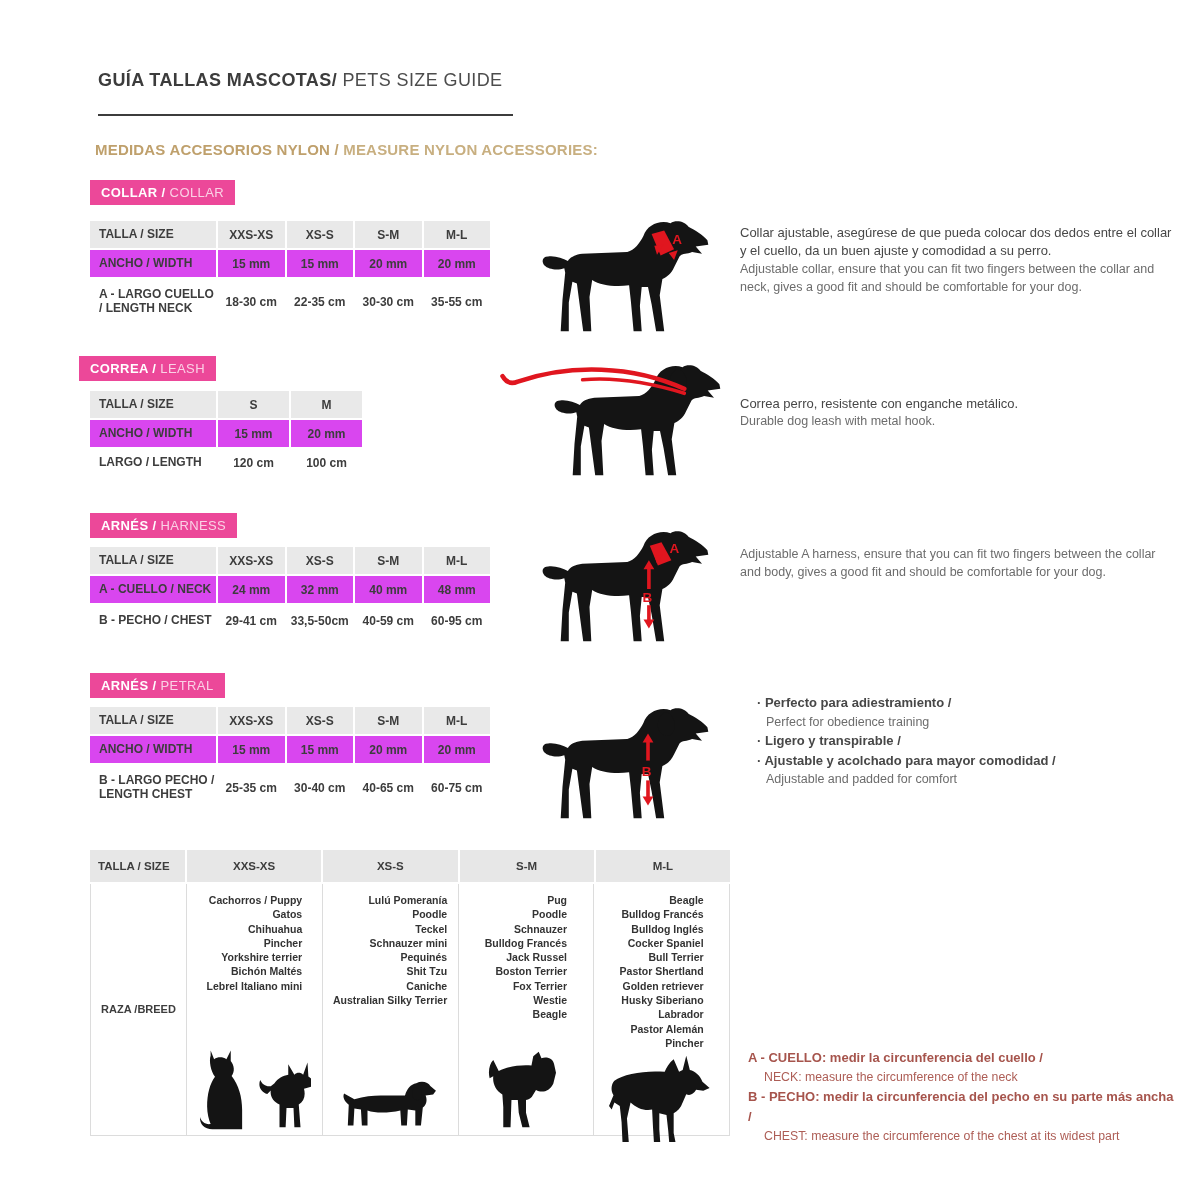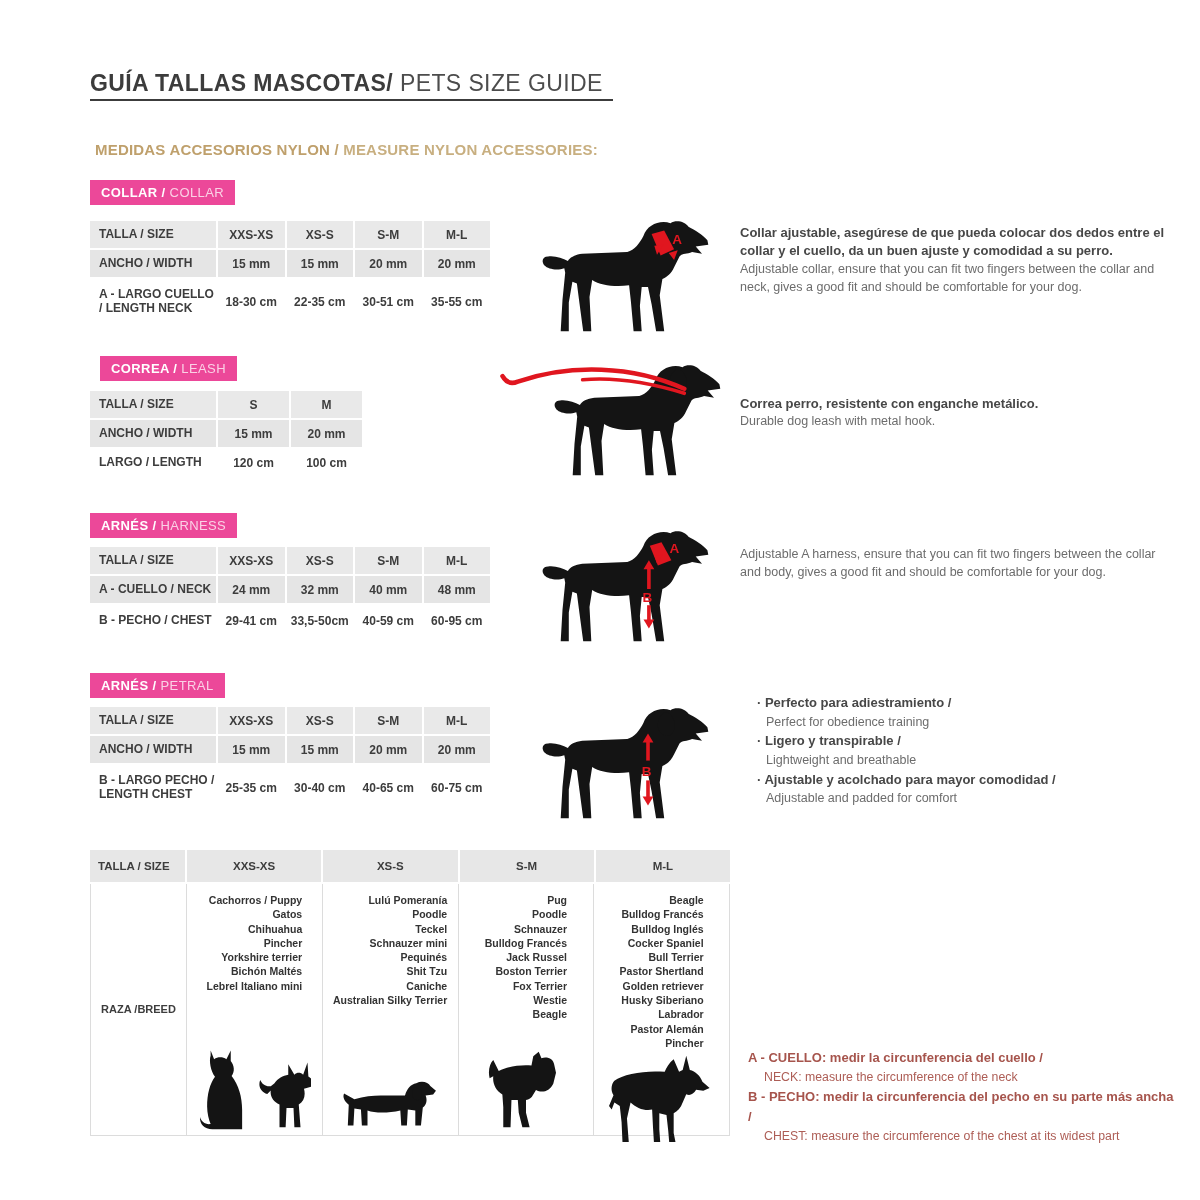--- a/index.html
+++ b/index.html
@@ -2,48 +2,48 @@
 <html><head>
 <meta charset="utf-8">
 <style>
   *{box-sizing:border-box}
   html,body{margin:0;padding:0}
   body{width:1200px;height:1200px;position:relative;background:#ffffff;
        font-family:"Liberation Sans",sans-serif;color:#3d3d3d;overflow:hidden}
   .abs{position:absolute}
 
   
-  .title{left:90px;top:70px;font-size:23px;font-weight:bold;color:#3c3c3c;
-         letter-spacing:.4px;border-bottom:2px solid #3c3c3c;padding:0 10px 2px 0}
+  .title{left:98px;top:70px;font-size:18px;font-weight:bold;color:#3c3c3c;
+         letter-spacing:.4px;border-bottom:2px solid #3c3c3c;padding:0 10px 23px 0}
   .title .en{font-weight:normal;color:#4c4c4c}
   .subtitle{left:95px;top:141px;font-size:15px;font-weight:bold;color:#bfa06c;letter-spacing:.2px}
   .subtitle .en{font-weight:bold;color:#c8af80}
 
   
   .tag{background:#ec4899;color:#fff;font-weight:bold;font-size:13px;
        padding:5px 11px;letter-spacing:.4px;display:inline-block}
   .tag .en{font-weight:normal;color:rgba(255,255,255,.75)}
 
   
   .acc-table{left:90px;display:flex;flex-direction:column;gap:2px}
   .w400{width:400px}.w272{width:272px}
   .trow{display:flex;gap:2px}
   .r27{height:27px}.r32{height:32px}.r45{height:45px}
   .tlabel{width:126px;display:flex;align-items:center;padding-left:9px;
           font-weight:bold;font-size:12px;line-height:1.15}
   .tvals{flex:1;display:flex;gap:2px}
   .tvals>div{flex:1;display:flex;align-items:center;justify-content:center;
              font-weight:bold;font-size:12px}
   .head .tlabel,.head .tvals>div{background:#e9e9e9}
-  .mid .tlabel,.mid .tvals>div{background:#e5e5e5}
+  .mid .tlabel,.mid .tvals>div{background:#d946ef}
   .plain .tlabel,.plain .tvals>div{background:#ffffff}
 
   
   .desc{left:740px;width:437px;font-size:13px;line-height:1.42}
-  .desc .es{font-weight:bold;color:#474747}
+  .desc .es{font-weight:normal;color:#474747}
   .desc .en{color:#6c6c6c;font-size:12.5px}
   .bullets{left:757px;top:693px;width:442px;font-size:13px;line-height:1.5}
   .bullet-es{font-weight:bold;color:#474747}
   .bullet-es::before{content:"· "}
   .bullet-en{color:#6c6c6c;padding-left:9px;font-size:12.5px}
 
   
   .breed-table{left:90px;top:850px;width:640px}
   .breed-head{display:flex;gap:2px;height:32px}
   .breed-head .bh{background:#e7e7e7;display:flex;align-items:center;justify-content:center;
@@ -116,40 +116,40 @@
         <div>15 mm</div>
         <div>20 mm</div>
         <div>20 mm</div>
       </div>
   </div>
   <div class="trow r45 plain">
     <div class="tlabel">A - LARGO CUELLO / LENGTH NECK</div>
     <div class="tvals">
         <div>18-30 cm</div>
         <div>22-35 cm</div>
-        <div>30-51 cm</div>
+        <div>30-30 cm</div>
         <div>35-55 cm</div>
       </div>
   </div>
 </div>
 
 <svg class="abs" style="left:540px;top:216px" width="180" height="126" viewBox="0 0 200 140">
   <use href="#dog-shape"></use>
   <path d="M124,20 L138,16 L149,37 L134,44 Z" fill="#e0161f"></path>
   <path d="M127,33 L137,32 L130,43 Z" fill="#e0161f"></path>
   <path d="M143,41 L153,38 L149,49 Z" fill="#e0161f"></path>
   <text class="mk" x="147" y="31">A</text>
 </svg>
 
 <div class="abs desc" style="top:224px">
   <div class="es">Collar ajustable, asegúrese de que pueda colocar dos dedos entre el collar y el cuello, da un buen ajuste y comodidad a su perro.</div>
   <div class="en">Adjustable collar, ensure that you can fit two fingers between the collar and neck, gives a good fit and should be comfortable for your dog.</div>
 </div>
 
-<div class="abs" style="left:100px;top:356px">
+<div class="abs" style="left:79px;top:356px">
   <span class="tag"><span>CORREA / </span><span class="en">LEASH</span></span>
 </div>
 
 <div class="abs acc-table w272" style="top:391px">
   <div class="trow r27 head">
     <div class="tlabel">TALLA / SIZE</div>
     <div class="tvals">
         <div>S</div>
         <div>M</div>
       </div>
@@ -271,21 +271,20 @@
   <rect x="118" y="86" width="4" height="20" fill="#e0161f"></rect>
   <path d="M120,34 L114,44 L126,44 Z" fill="#e0161f"></path>
   <path d="M120,114 L114,104 L126,104 Z" fill="#e0161f"></path>
   <text class="mk" x="113" y="81">B</text>
 </svg>
 
 <div class="abs bullets">
   <div class="bullet-es">Perfecto para adiestramiento /</div>
   <div class="bullet-en">Perfect for obedience training</div>
   <div class="bullet-es">Ligero y transpirable /</div>
-  <div class="bullet-en">Lightweight and breathable</div>
   <div class="bullet-es">Ajustable y acolchado para mayor comodidad /</div>
   <div class="bullet-en">Adjustable and padded for comfort</div>
 </div>
 
 <div class="abs breed-table">
   <div class="breed-head">
     <div class="bh bh-size">TALLA /  SIZE</div>
     <div class="bh-sizes">
         <div>XXS-XS</div>
         <div>XS-S</div>

